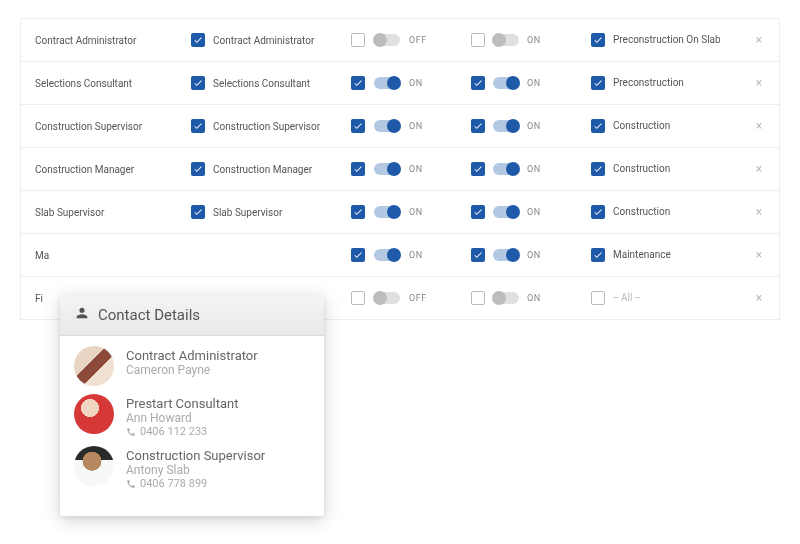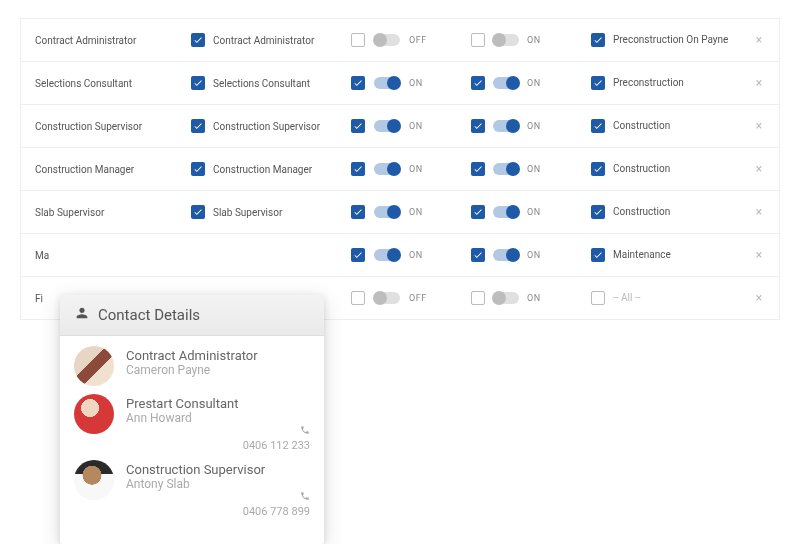--- a/index.html
+++ b/index.html
@@ -106,21 +106,21 @@
     background: #ccc;
     position: relative;
     overflow: hidden;
   }
   .avatar.a1 { background: linear-gradient(135deg, #e8d5c4 40%, #8b4a3a 41%, #8b4a3a 60%, #f0e0d0 61%); }
   .avatar.a2 { background: radial-gradient(circle at 40% 35%, #f0d5c0 25%, transparent 26%), #d63838; }
   .avatar.a3 { background: radial-gradient(circle at 45% 38%, #b58860 28%, transparent 29%), linear-gradient(#2a2a2a 35%, #f8f8f8 36%); }
   .contact-info { flex: 1; padding-top: 2px; }
   .contact-role { font-size: 13px; color: #666; }
   .contact-name { font-size: 12px; color: #aaa; }
-  .contact-phone { font-size: 11px; color: #aaa; display: flex; align-items: flex-end; gap: 4px; flex-direction: column; }
+  .contact-phone { font-size: 11px; color: #aaa; display: flex; align-items: center; gap: 4px; }
   .contact-phone svg { width: 10px; height: 10px; fill: #aaa; }
 </style>
 </head>
 <body>
 
 <div class="table" id="table">
     <div class="row">
     <div class="col-role">Contract Administrator</div>
     <div class="col-title">
       <span class="checkbox checked">
@@ -143,21 +143,21 @@
           <span class="knob"></span>
         </span>
         <span class="toggle-label">ON</span>
     </div>
     <div class="col-stage">
       <span class="checkbox checked">
           <svg viewBox="0 0 24 24">
             <path d="M9 16.17 4.83 12l-1.42 1.41L9 19 21 7l-1.41-1.41z"></path>
           </svg>
         </span>
-      <span class="stage-text ">Preconstruction On Payne</span>
+      <span class="stage-text ">Preconstruction On Slab</span>
     </div>
     <div class="col-close">×</div>
   </div>
     <div class="row">
     <div class="col-role">Selections Consultant</div>
     <div class="col-title">
       <span class="checkbox checked">
           <svg viewBox="0 0 24 24">
             <path d="M9 16.17 4.83 12l-1.42 1.41L9 19 21 7l-1.41-1.41z"></path>
           </svg>

